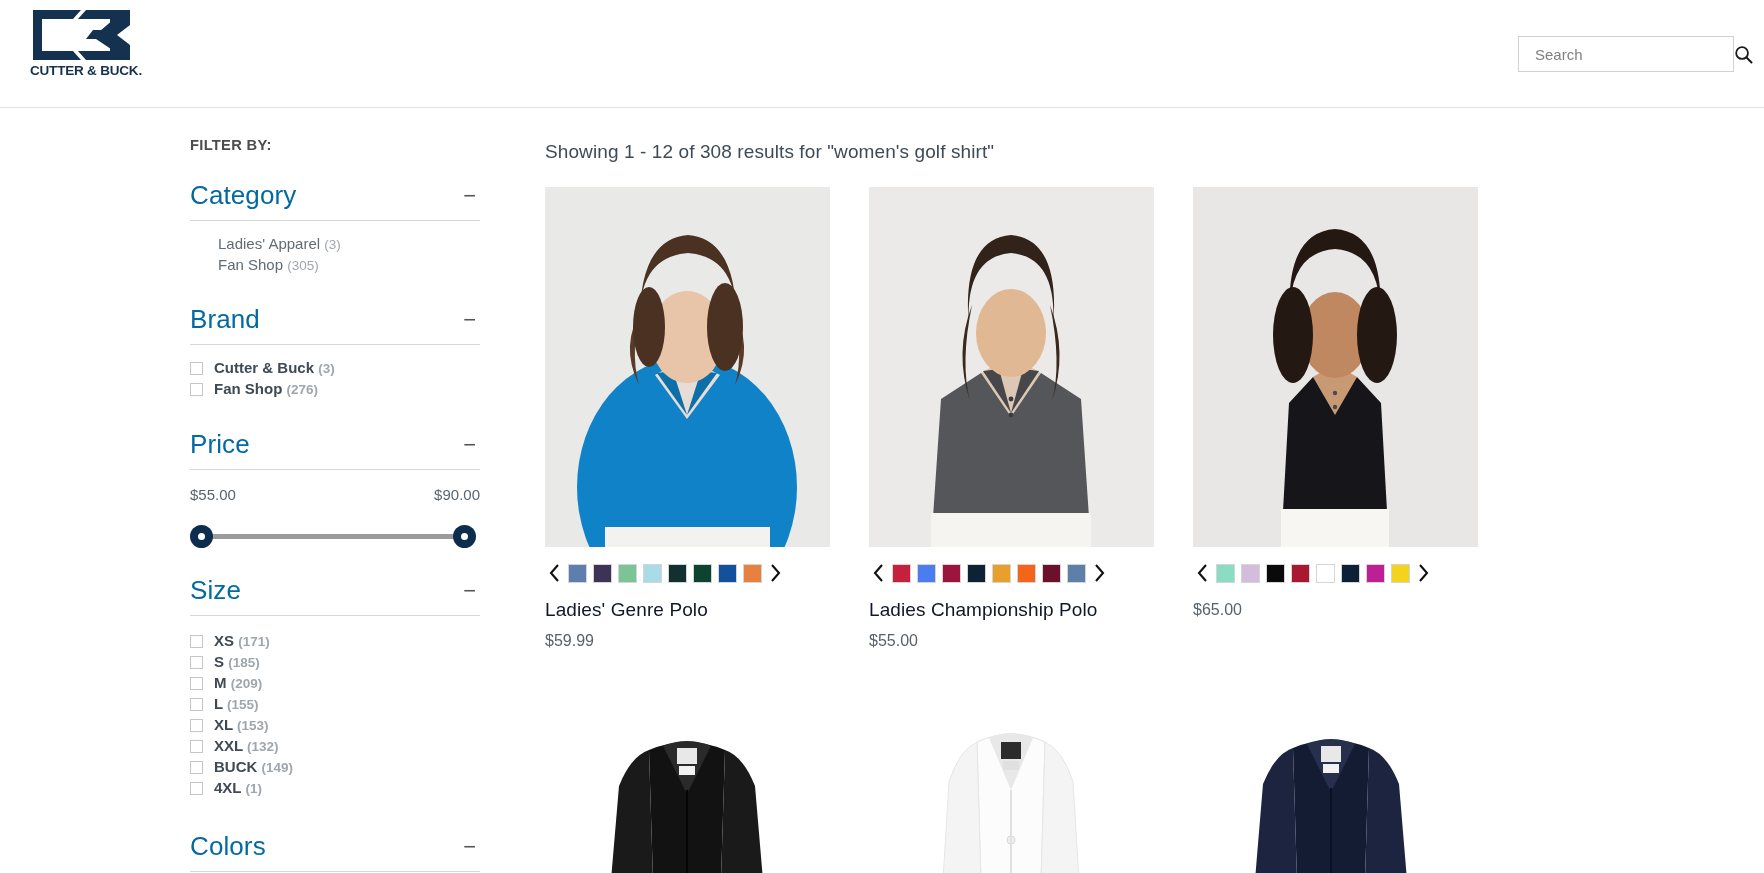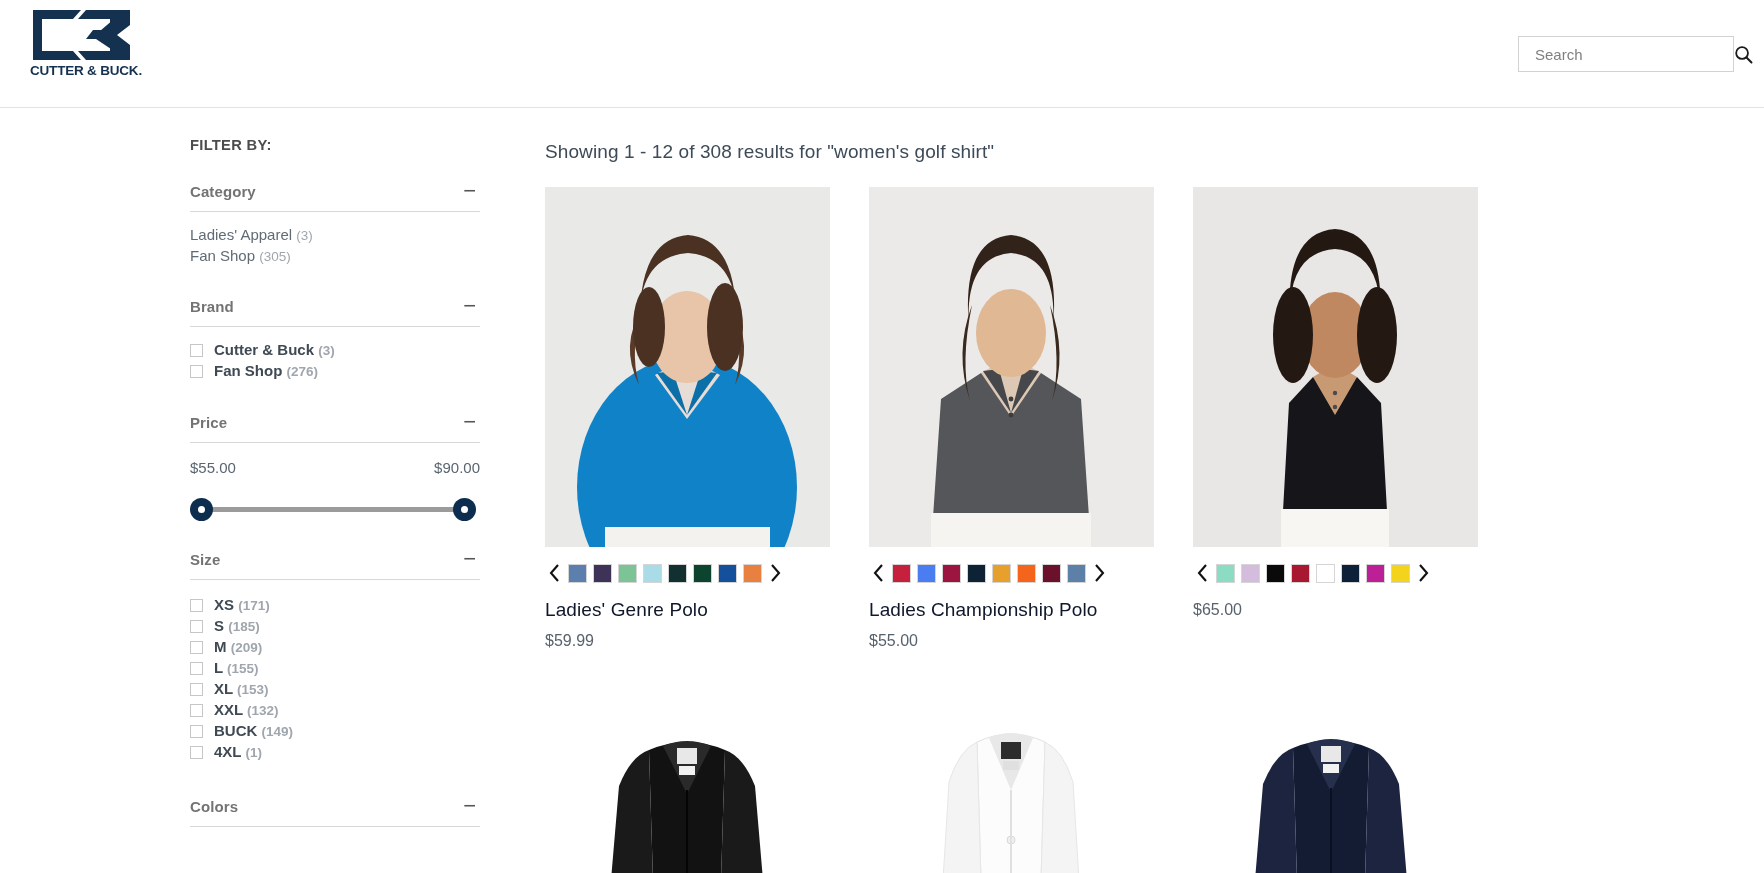--- a/index.html
+++ b/index.html
@@ -98,37 +98,38 @@
     transform-origin: left center;
   }
   .facet { width: 290px; margin-bottom: 6px; }
   .facet-head {
     display: flex; align-items: center; justify-content: space-between;
     padding-bottom: 9px;
     border-bottom: 1px solid #d8d8d8;
     cursor: pointer;
   }
   .facet-title {
-    font-size: 15px;
-    color: #737373;
-    font-weight: bold;
+    font-size: 26px;
+    color: #0369a1;
+    font-weight: normal;
     letter-spacing: 0.1px;
   }
   .facet-toggle {
     font-size: 22px; color: #555; line-height: 1;
     padding-right: 4px; user-select: none;
   }
   .facet-body { padding-top: 13px; }
 
   .link-row {
     font-size: 15px;
     color: #606b75;
     line-height: 20px;
     cursor: pointer;
     white-space: nowrap;
+    margin-left: 28px;
   }
   .link-row .cnt { color: #a0a6ad; font-size: 13.5px; }
 
   .cb-row {
     display: flex; align-items: center;
     line-height: 20px;
     margin-bottom: 0px;
     cursor: pointer;
   }
   .cb-box {

